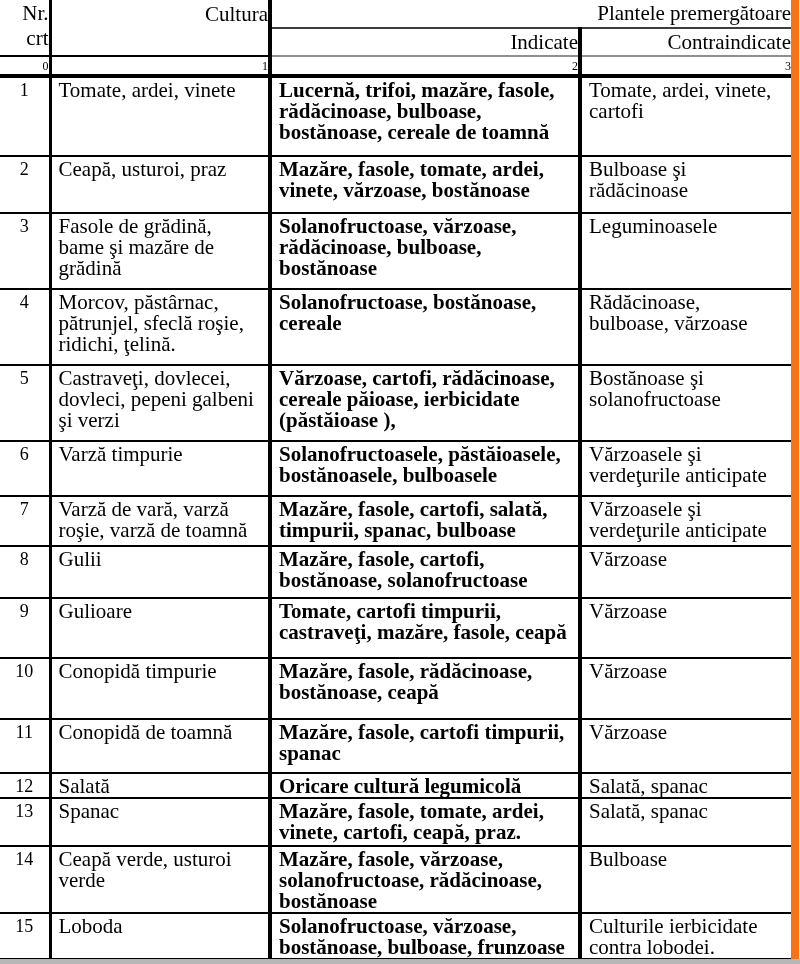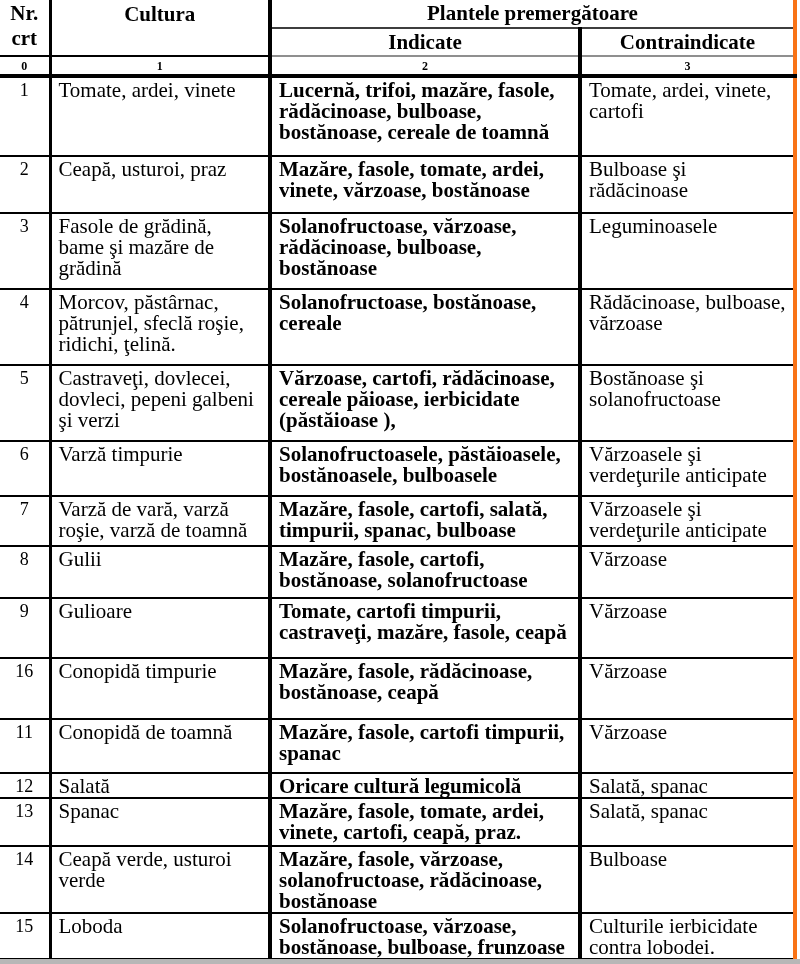--- a/index.html
+++ b/index.html
@@ -25,28 +25,28 @@
   
   col.w-nr     { width: 50px;  }
   col.w-cult   { width: 220px; }
   col.w-ind    { width: 310px; }
   col.w-contra { width: 215px; }
 
   
   .c-nr     { border-right: 3px solid #000; }
   .c-cult   { border-right: 4px solid #000; }
   .c-ind    { border-right: 4px solid #000; }
-  .c-contra { border-right: 4px solid #f97316; }
+  .c-contra { border-right: 8px solid #f97316; }
 
   th, td { margin: 0; }
 
   
   thead th {
-    font-weight: bold;
-    text-align: center;
+    font-weight: normal;
+    text-align: right;
     vertical-align: top;
     padding: 0;
     font-size: 21px;
     line-height: 26px;
   }
   th.h-merged {            
     border-bottom: 2px solid #000;
     vertical-align: top;
     padding-top: 1px;
   }
@@ -174,21 +174,21 @@
           <td class="c-ind">Mazăre, fasole, cartofi, bostănoase, solanofructoase</td>
           <td class="c-contra">Vărzoase</td>
         </tr>
         <tr style="height: 60px;">
           <td class="c-nr">9</td>
           <td class="c-cult">Gulioare</td>
           <td class="c-ind">Tomate, cartofi timpurii, castraveţi, mazăre, fasole, ceapă</td>
           <td class="c-contra">Vărzoase</td>
         </tr>
         <tr style="height: 61px;">
-          <td class="c-nr">16</td>
+          <td class="c-nr">10</td>
           <td class="c-cult">Conopidă timpurie</td>
           <td class="c-ind">Mazăre, fasole, rădăcinoase, bostănoase, ceapă</td>
           <td class="c-contra">Vărzoase</td>
         </tr>
         <tr style="height: 54px;">
           <td class="c-nr">11</td>
           <td class="c-cult">Conopidă de toamnă</td>
           <td class="c-ind">Mazăre, fasole, cartofi timpurii, spanac</td>
           <td class="c-contra">Vărzoase</td>
         </tr>

